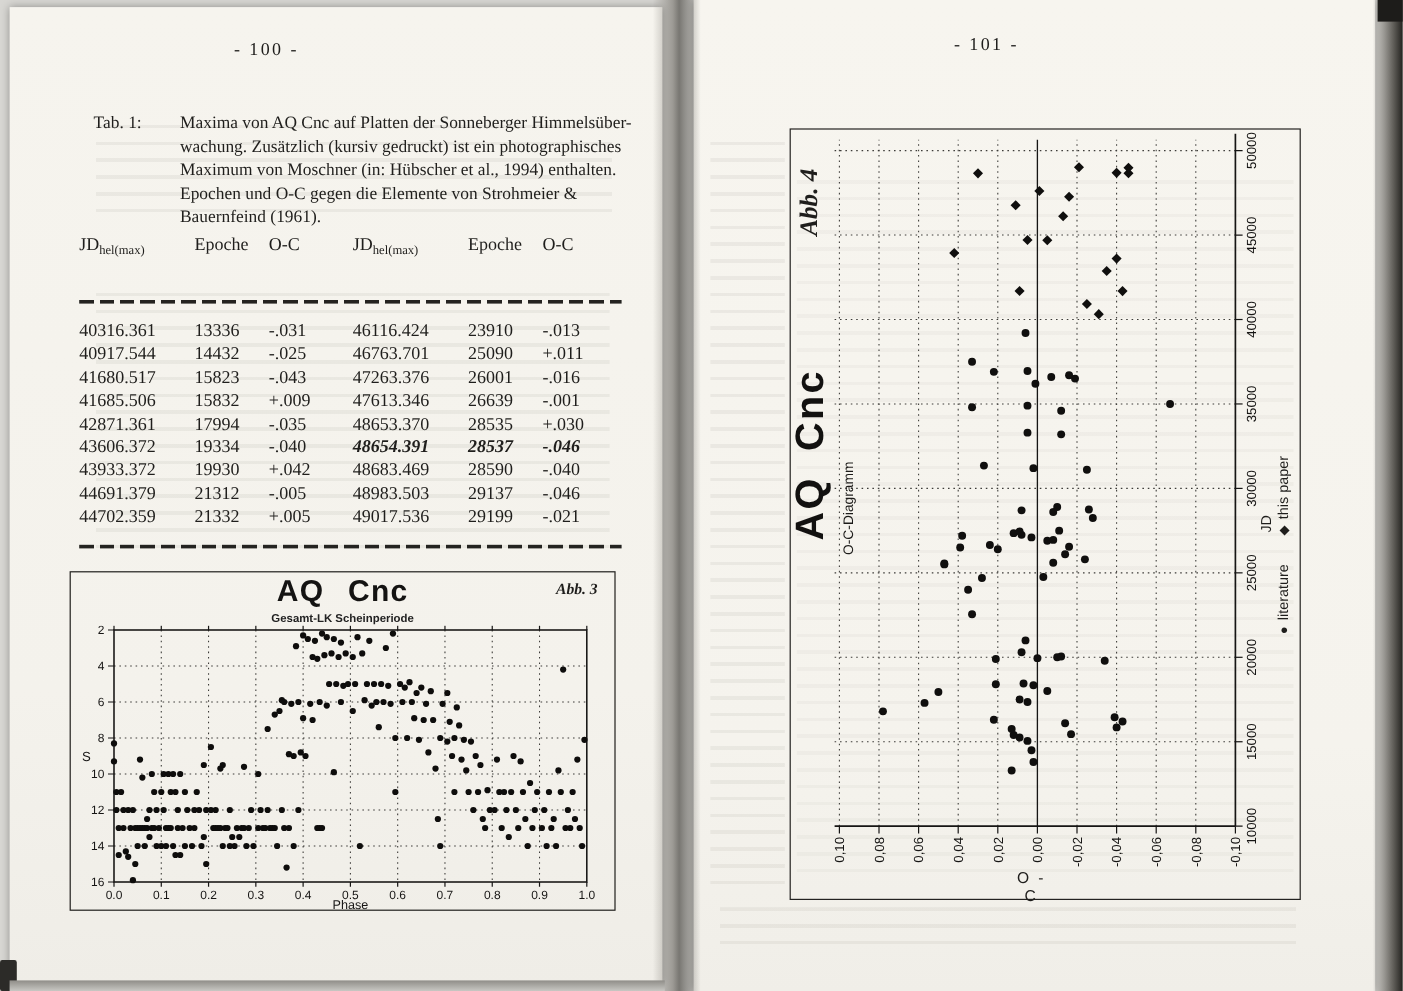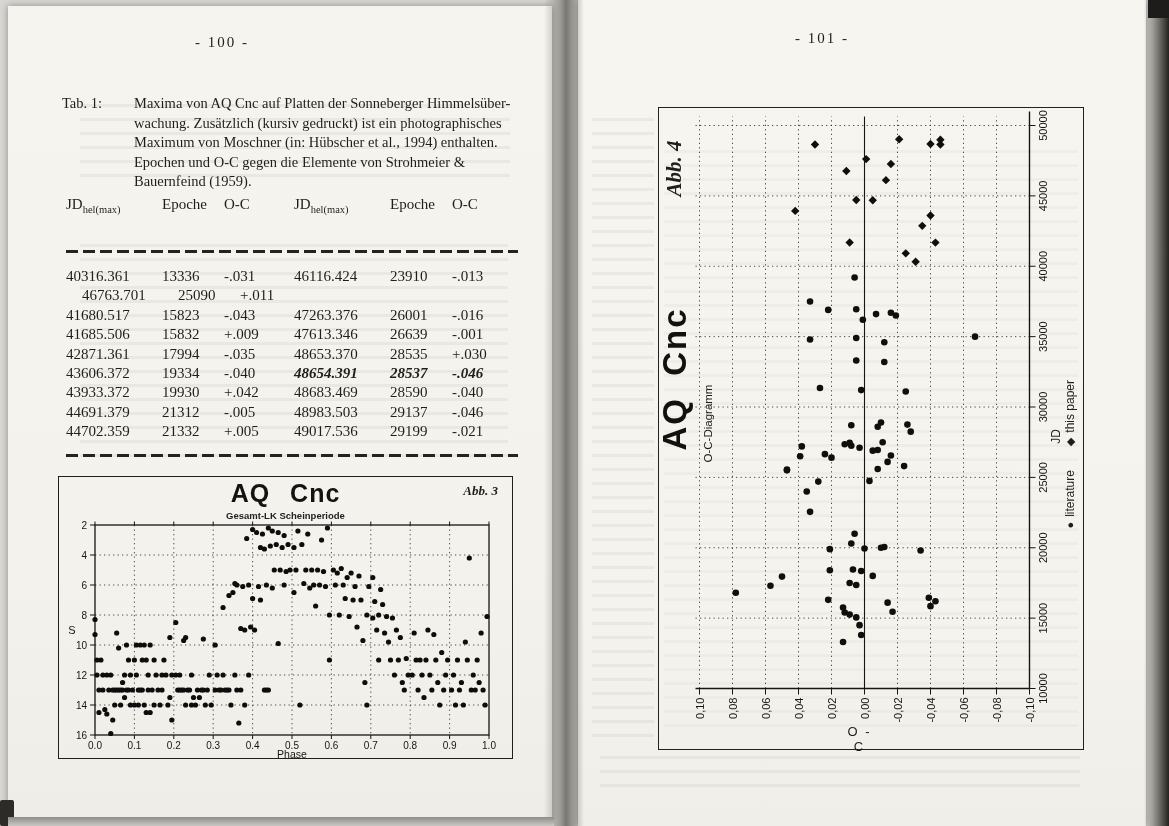--- a/index.html
+++ b/index.html
@@ -16,21 +16,21 @@
   #edge-right{position:absolute;left:1144px;top:0;width:25px;height:826px;
       background:linear-gradient(90deg,rgba(60,58,54,0) 0%,#96948f 40%,#5a5853 72%,#23221f 100%);}
   #corner-tr{position:absolute;left:1148px;top:0;width:21px;height:18px;background:#1d1c1a;}
   #mark-bl{position:absolute;left:0;top:800px;width:14px;height:26px;background:#2c2b28;border-radius:2px;}
   #strip-bottom-left{position:absolute;left:8px;top:817px;width:546px;height:9px;
       background:linear-gradient(180deg,#8f8d88,#c9c8c4);}
   .ghost{position:absolute;pointer-events:none;filter:blur(.6px);
       background:repeating-linear-gradient(180deg,rgba(108,102,92,.08) 0 3px,rgba(0,0,0,0) 3px 14px);}
   .pgnum{position:absolute;font-size:15px;letter-spacing:2px;text-align:left;width:130px;}
   
-  #caption{position:absolute;left:62px;top:94px;width:456px;display:flex;font-size:14.5px;line-height:19.5px;}
+  #caption{position:absolute;left:78px;top:94px;width:456px;display:flex;font-size:14.5px;line-height:19.5px;}
   #caption .lab{width:72px;flex:none;}
   #tab1{position:absolute;left:66px;top:194px;width:452px;font-size:15px;}
   .trow{display:flex;line-height:19.4px;}
   .tgroup{display:flex;}
   .c-jd{width:96px;} .c-ep{width:62px;} .c-oc{width:54px;}
   .gsep{width:16px;}
   .thead{line-height:20px;}
   .thead sub{font-size:10.5px;margin-top:28px;}
   .dashline{height:3px;background:repeating-linear-gradient(90deg,#242320 0 12px,rgba(0,0,0,0) 12px 17px);}
   #dash-top{margin:30px 0 14px 0;}
@@ -79,21 +79,21 @@
 <div class="pgnum" style="left:195px;top:34px;">- 100 -</div>
 <div class="pgnum" style="left:795px;top:30px;">- 101 -</div>
 
 <div id="caption">
   <div class="lab">Tab. 1:</div>
   <div>
       <div>Maxima von AQ Cnc auf Platten der Sonneberger Himmelsüber-</div>
       <div>wachung. Zusätzlich (kursiv gedruckt) ist ein photographisches</div>
       <div>Maximum von Moschner (in: Hübscher et al., 1994) enthalten.</div>
       <div>Epochen und O-C gegen die Elemente von Strohmeier &amp;</div>
-      <div>Bauernfeind (1959).</div>
+      <div>Bauernfeind (1961).</div>
     </div>
 </div>
 
 <div id="tab1">
   <div class="trow thead">
     <div class="tgroup">
       <span class="c-jd"><span>JD</span><sub>hel(max)</sub></span>
       <span class="c-ep">Epoche</span>
       <span class="c-oc">O-C</span>
     </div>
@@ -113,20 +113,25 @@
           <span class="c-oc">-.031</span>
         </div>
         <span class="gsep"></span>
         <div class="tgroup">
           <span class="c-jd">46116.424</span>
           <span class="c-ep">23910</span>
           <span class="c-oc">-.013</span>
         </div>
       </div>
       <div class="trow">
+        <div class="tgroup">
+          <span class="c-jd">40917.544</span>
+          <span class="c-ep">14432</span>
+          <span class="c-oc">-.025</span>
+        </div>
         <span class="gsep"></span>
         <div class="tgroup">
           <span class="c-jd">46763.701</span>
           <span class="c-ep">25090</span>
           <span class="c-oc">+.011</span>
         </div>
       </div>
       <div class="trow">
         <div class="tgroup">
           <span class="c-jd">41680.517</span>

